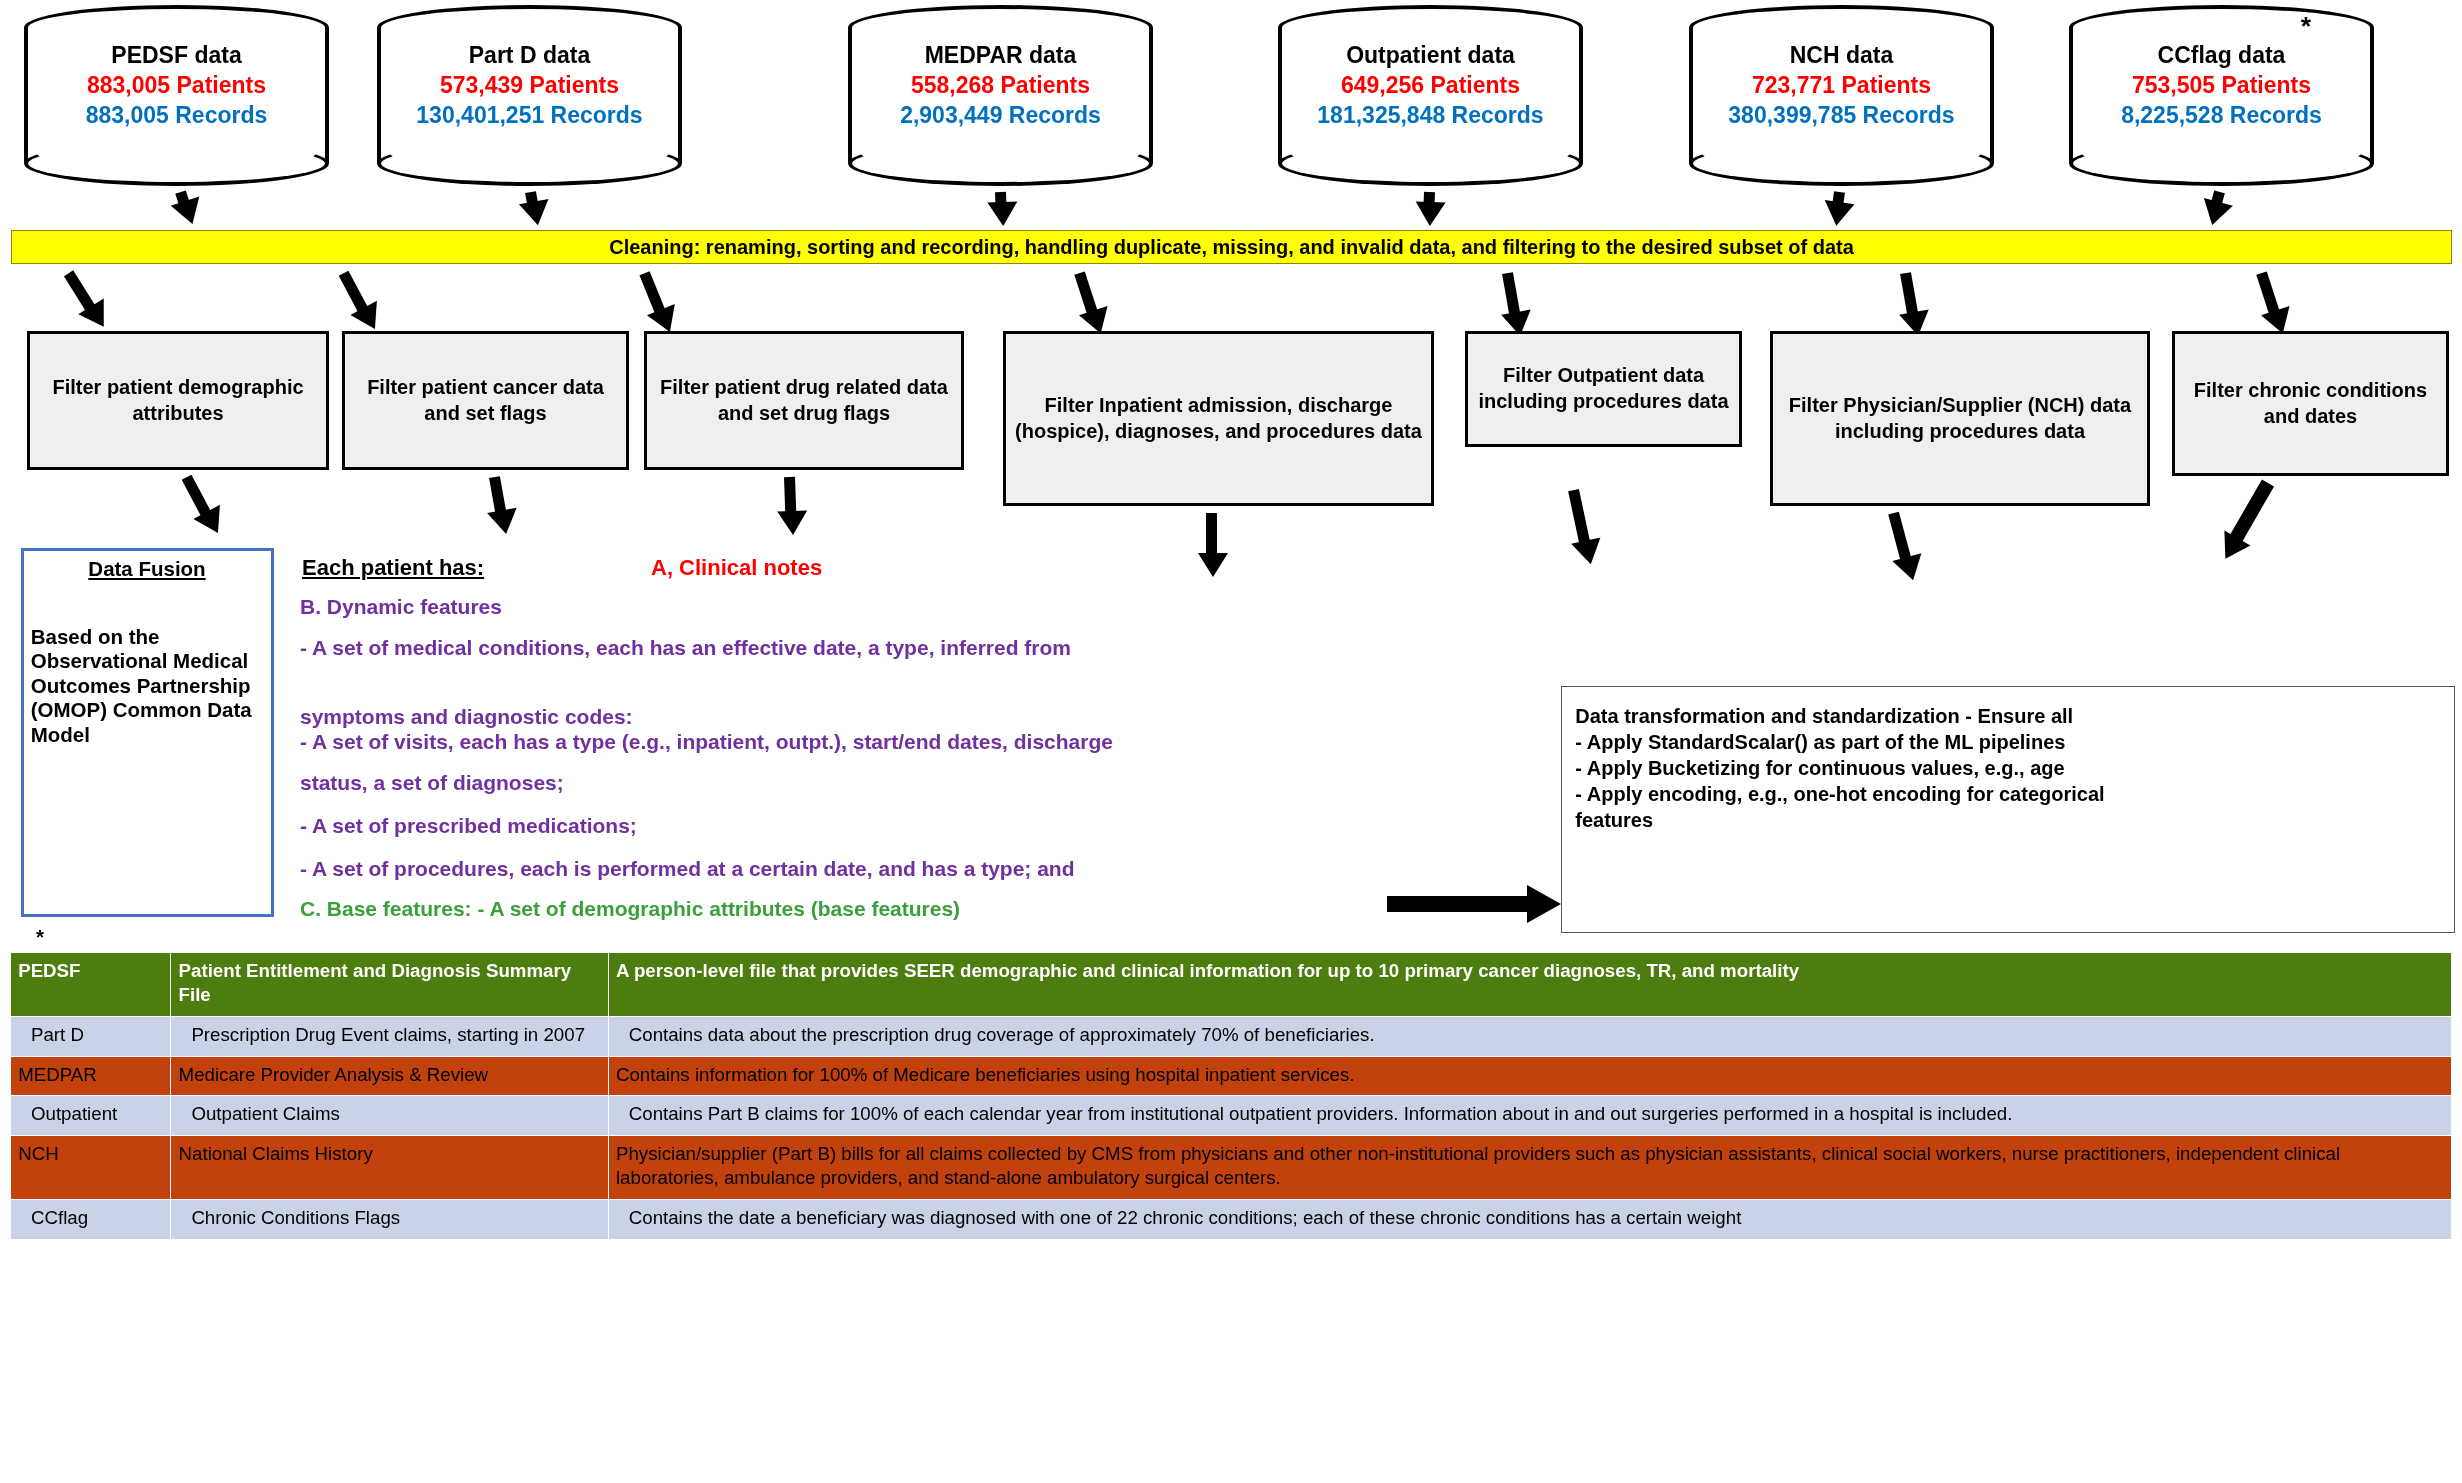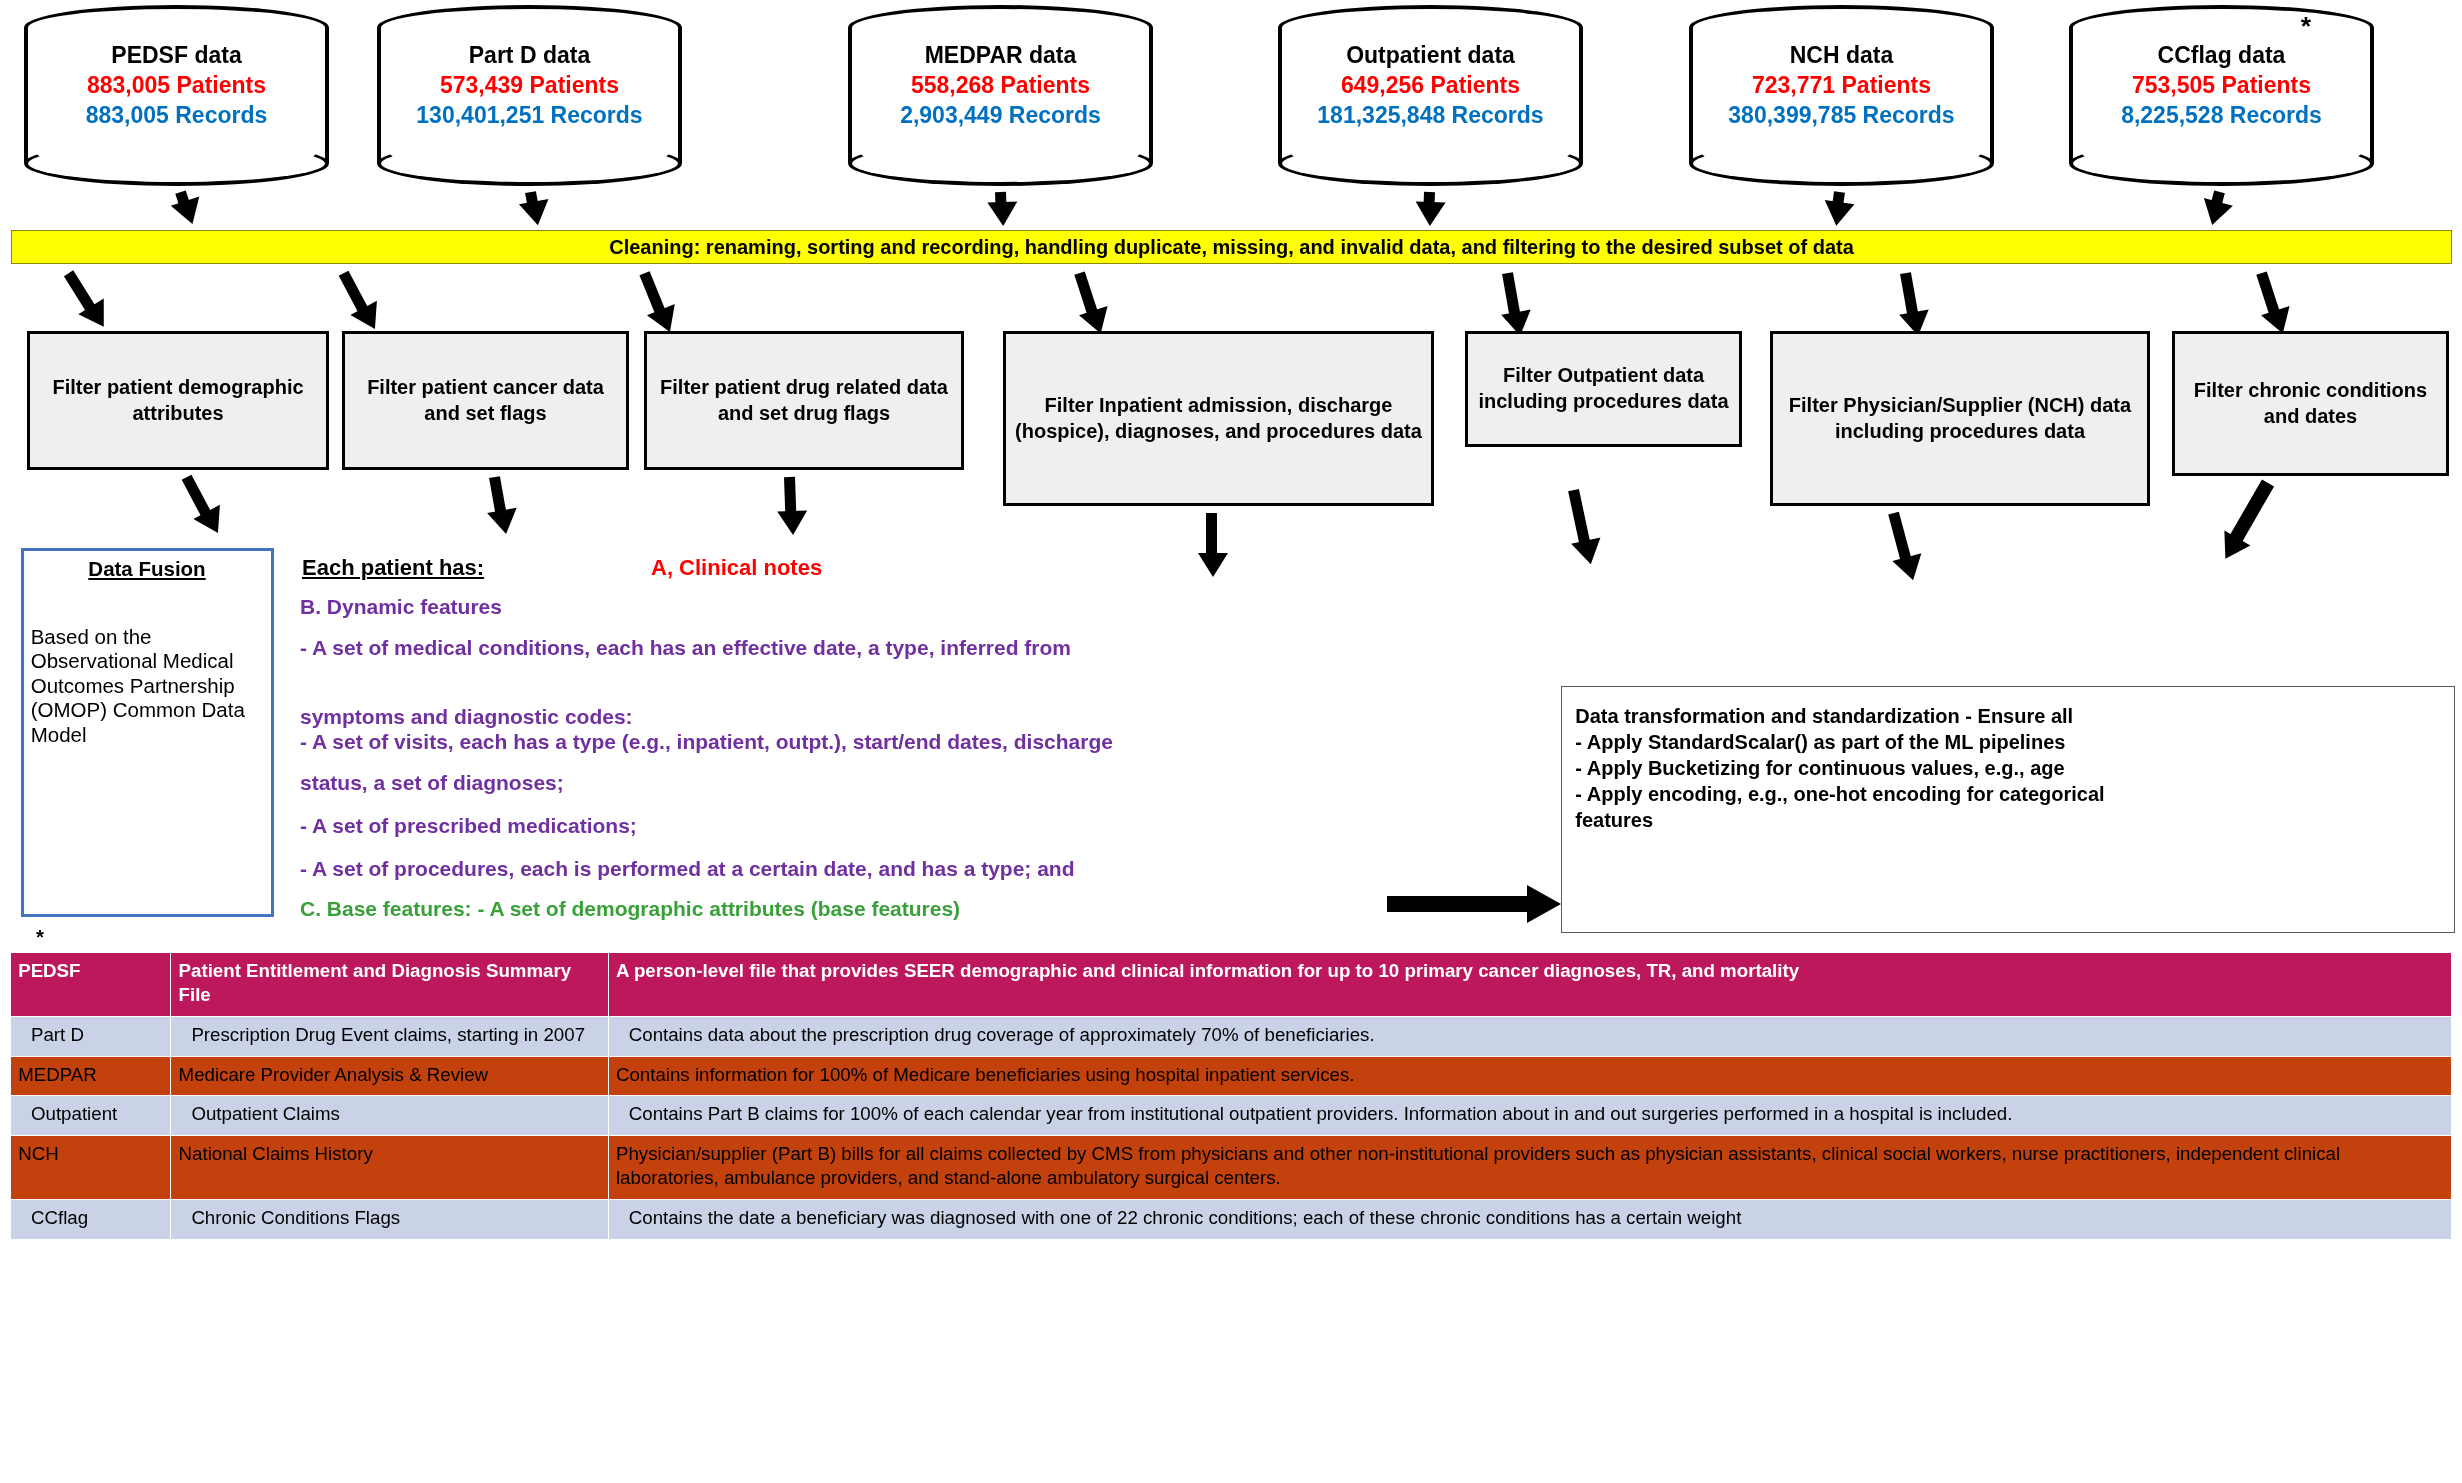--- a/index.html
+++ b/index.html
@@ -28,41 +28,41 @@
         font-size:20px;font-weight:bold;color:#000;line-height:1.28;padding:2.4px 4.8px;}
 
   
   .arrow{position:absolute;transform-origin:0 50%;height:0;}
   .arrow .shaft{position:absolute;left:0;top:-5.4px;height:11px;background:#000;}
   .arrow .head{position:absolute;top:-15.7px;width:0;height:0;border-top:15.7px solid transparent;border-bottom:15.7px solid transparent;border-left:24px solid #000;}
 
   
   #fusion{position:absolute;left:20.5px;top:548px;width:253px;height:369px;border:3px solid #4472c4;background:#fff;box-sizing:border-box;padding:6px 7.2px;}
   #fusion .title{font-size:20.5px;font-weight:bold;text-align:center;text-decoration:underline;color:#000;margin-bottom:17px;}
-  #fusion .bodytxt{font-size:20.5px;font-weight:normal;color:#000;line-height:1.19;margin-top:44px;}
+  #fusion .bodytxt{font-size:20.5px;font-weight:bold;color:#000;line-height:1.19;margin-top:44px;}
 
   
   #eachhdr{position:absolute;left:302px;top:555px;font-size:22px;font-weight:bold;color:#000;text-decoration:underline;}
   #clinical{position:absolute;left:651px;top:555px;font-size:22px;font-weight:bold;color:#ff0000;}
   .dyn{position:absolute;font-size:21px;font-weight:bold;color:#7030a0;white-space:nowrap;}
   #basefeat{position:absolute;left:300px;top:897px;font-size:21px;font-weight:bold;color:#3aa03a;white-space:nowrap;}
 
   
   #xform{position:absolute;left:1561px;top:686px;width:894px;height:247px;border:1.8px solid #595959;background:#fff;box-sizing:border-box;padding:15.7px 13.3px;}
   #xform .ln{font-size:20px;font-weight:bold;color:#000;line-height:1.30;}
 
   
   #astnote{position:absolute;left:36px;top:925px;font-size:20.5px;font-weight:bold;color:#000;}
 
   
   #tbl{position:absolute;left:11px;top:953px;width:2441px;border-collapse:collapse;table-layout:fixed;}
   #tbl td{vertical-align:top;padding:6px 7.2px 8.4px 7.2px;font-size:18.7px;color:#000;line-height:1.30;border-right:1.8px solid #ffffff;border-bottom:1.8px solid #ffffff;}
   #tbl .c0{width:145px;}
   #tbl .c1{width:422px;}
-  #tbl tr.hdr td{background:#be185d;color:#ffffff;font-weight:bold;}
+  #tbl tr.hdr td{background:#4d7c0f;color:#ffffff;font-weight:bold;}
   #tbl tr.even td{background:#c9d2e6;padding-left:20px;}
   #tbl tr.odd td{background:#c2410c;}
 </style>
 </head>
 <body>
 
 <div id="stage">
 
   <div class="cyl" style="left:24px;top:4.8px;">
     <div class="top"></div>

